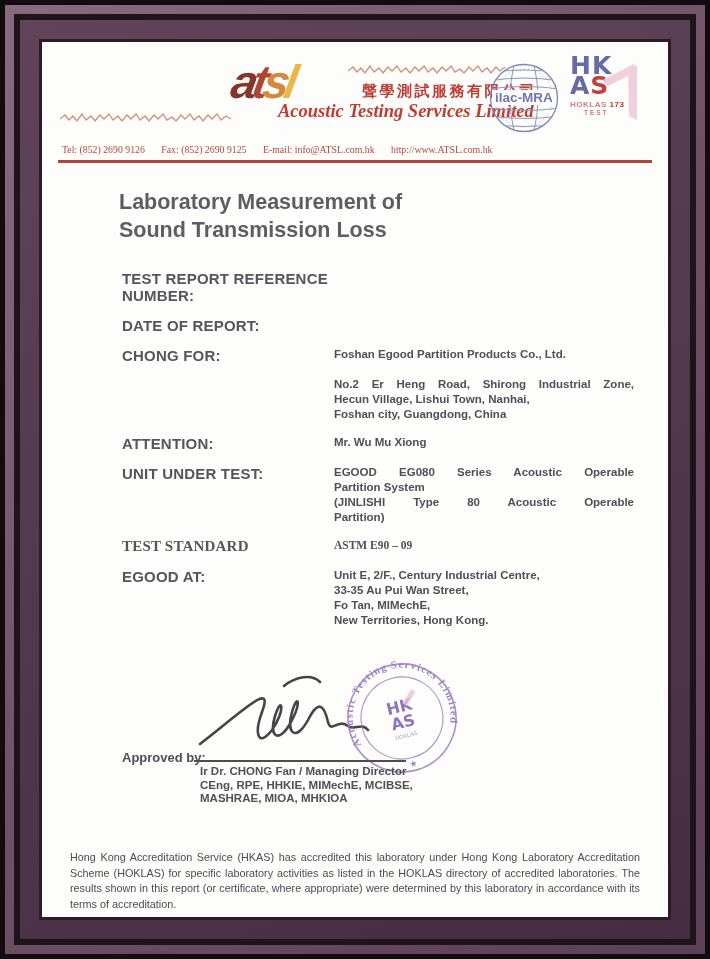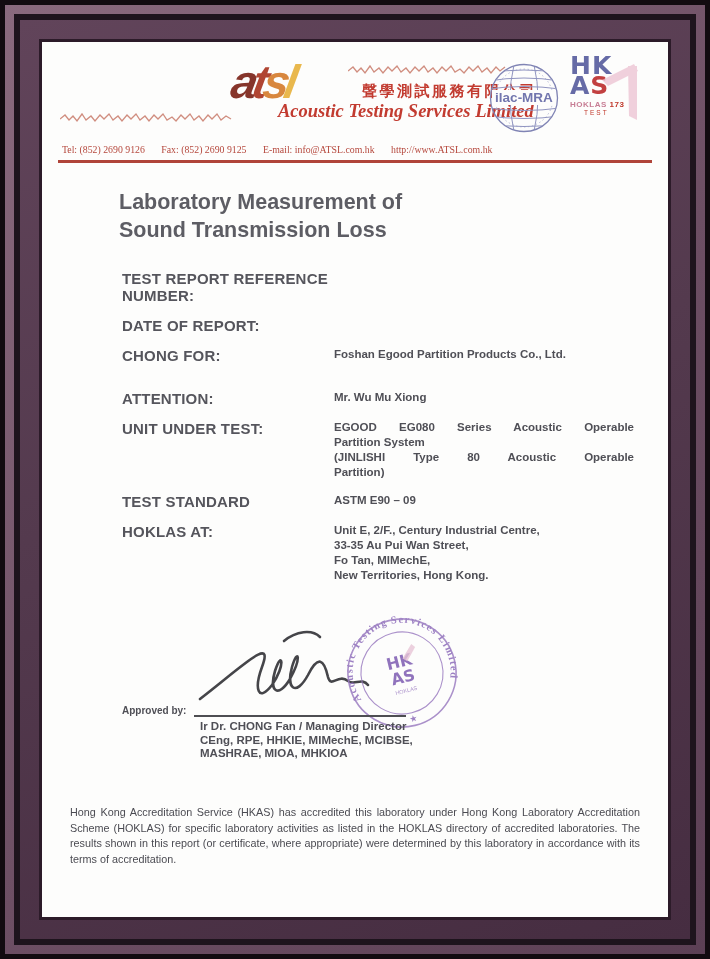--- a/index.html
+++ b/index.html
@@ -37,25 +37,25 @@
 
   
   .title{margin:26px 0 0 63px;font-size:21.5px;font-weight:bold;color:#5d5d64;line-height:27.5px;}
 
   
   .fields{margin:26px 0 0 66px;width:512px;}
   .frow{display:flex;margin-bottom:13px;}
   .flabel{width:212px;flex:none;font-size:15px;font-weight:bold;color:#55555c;letter-spacing:.2px;}
   .fvalue{flex:1;font-size:11.5px;font-weight:bold;color:#4f4f56;line-height:15px;}
   .stretch{text-align:justify;text-align-last:justify;}
-  .gap-lg{margin-top:10px;}
+  .gap-lg{margin-top:10px;font-family:Liberation Serif, serif;}
 
   
   .approval{position:relative;height:168px;margin-top:38px;}
-  .approved-label{position:absolute;left:66px;top:84px;font-size:10px;font-weight:bold;color:#4f4f56;}
+  .approved-label{position:absolute;left:66px;top:84px;font-size:13px;font-weight:bold;color:#4f4f56;}
   .sig-svg{position:absolute;left:140px;top:6px;width:215px;height:86px;}
   .sig-line{position:absolute;left:138px;top:94px;width:212px;border-bottom:2px solid #4e4e52;}
   .sig-names{position:absolute;left:144px;top:99px;font-size:11.5px;font-weight:bold;color:#4f4f56;line-height:13.5px;}
   .stamp{position:absolute;left:288px;top:-6px;width:116px;height:116px;transform:rotate(-14deg);opacity:.85;}
 
   
   .accred{margin:16px 14px 0 14px;font-size:10.8px;color:#4b4b52;line-height:15.5px;text-align:justify;}
 </style>
 </head>
 <body>
@@ -139,40 +139,45 @@
         </div>
         <div class="frow">
           <div class="flabel">DATE OF REPORT:</div>
         </div>
         <div class="frow">
           <div class="flabel">CHONG FOR:</div>
           <div class="fvalue">Foshan Egood Partition Products Co., Ltd.</div>
         </div>
         <div class="frow">
           <div class="flabel"></div>
+          <div class="fvalue">
+            <div class="stretch">No.2 Er Heng Road, Shirong Industrial Zone,</div>
+            <div>Hecun Village, Lishui Town, Nanhai,</div>
+            <div>Foshan city, Guangdong, China</div>
+          </div>
         </div>
         <div class="frow">
           <div class="flabel">ATTENTION:</div>
           <div class="fvalue">Mr. Wu Mu Xiong</div>
         </div>
         <div class="frow">
           <div class="flabel">UNIT UNDER TEST:</div>
           <div class="fvalue">
             <div class="stretch">EGOOD EG080 Series Acoustic Operable</div>
             <div>Partition System</div>
             <div class="stretch">(JINLISHI Type 80 Acoustic Operable</div>
             <div>Partition)</div>
           </div>
         </div>
         <div class="frow gap-lg">
           <div class="flabel">TEST STANDARD</div>
           <div class="fvalue">ASTM E90 – 09</div>
         </div>
         <div class="frow">
-          <div class="flabel">HOKLAS AT:</div>
+          <div class="flabel">EGOOD AT:</div>
           <div class="fvalue">
             <div>Unit E, 2/F., Century Industrial Centre,</div>
             <div>33-35 Au Pui Wan Street,</div>
             <div>Fo Tan, MIMechE,</div>
             <div>New Territories, Hong Kong.</div>
           </div>
         </div>
       </div>
 
       <div class="approval">

